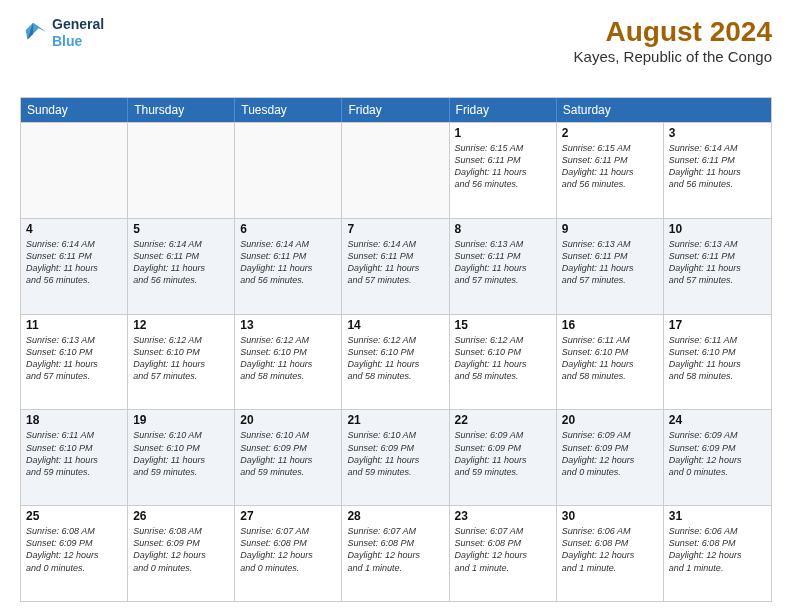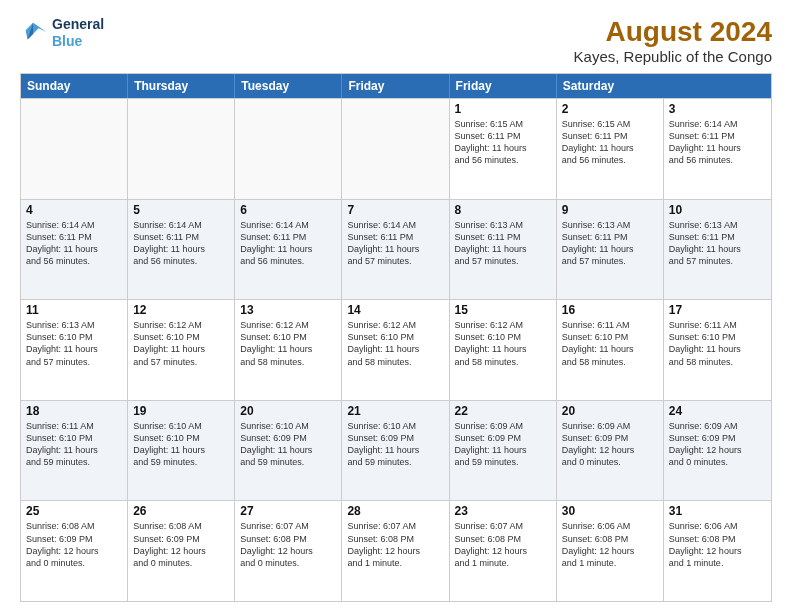--- a/index.html
+++ b/index.html
@@ -9,20 +9,21 @@
       width: 792px;
       height: 612px;
       overflow: hidden;
     }
     .page {
       width: 792px;
       height: 612px;
       padding: 16px 20px 10px 20px;
       display: flex;
       flex-direction: column;
+      gap: 24px;
     }
     .header {
       display: flex;
       justify-content: space-between;
       align-items: flex-start;
       margin-bottom: 8px;
     }
     .logo {
       display: flex;
       align-items: center;
@@ -50,21 +51,21 @@
       flex-direction: column;
       border: 1px solid #ccc;
     }
     .cal-header {
       display: grid;
       grid-template-columns: repeat(7, 1fr);
       background: #2a6db5;
     }
     .cal-header-cell {
       color: #fff;
-      font-weight: bold;
+      font-weight: normal;
       font-size: 12px;
       padding: 5px 6px;
       border-right: 1px solid #4a8dd5;
     }
     .cal-header-cell:last-child { border-right: none; }
     .cal-body {
       flex: 1;
       display: flex;
       flex-direction: column;
     }
@@ -89,20 +90,21 @@
     .day-num {
       font-size: 12px;
       font-weight: bold;
       margin-bottom: 2px;
       color: #111;
     }
     .day-info {
       font-size: 9px;
       line-height: 1.35;
       color: #333;
+      font-style: italic;
     }
   </style>
 </head>
 <body>
 
 <div class="page">
   <div class="header">
     <div class="logo">
       <svg class="logo-bird" viewBox="0 0 30 30">
         <polygon points="8,22 20,10 28,14 20,8 14,4 6,12" fill="#4a9fd4"></polygon>

